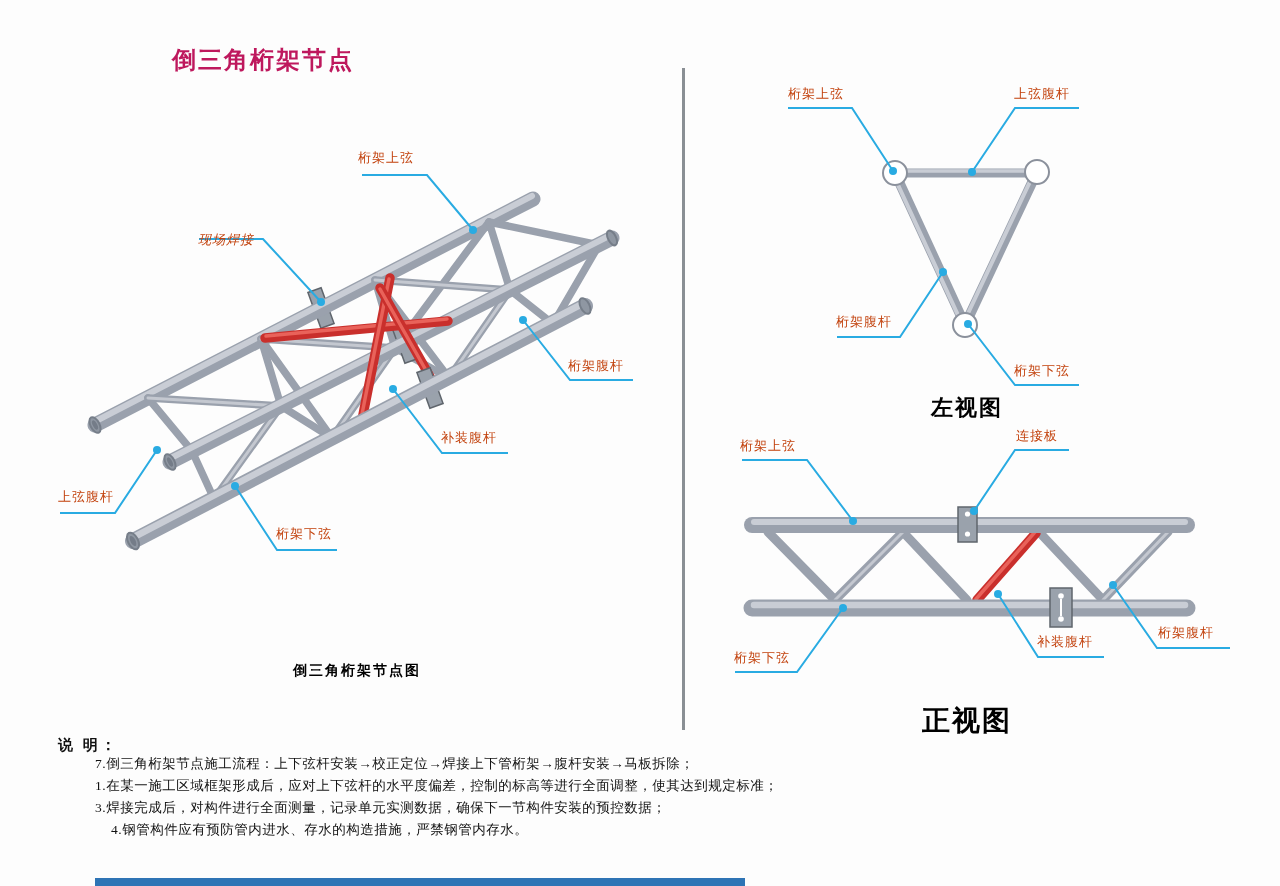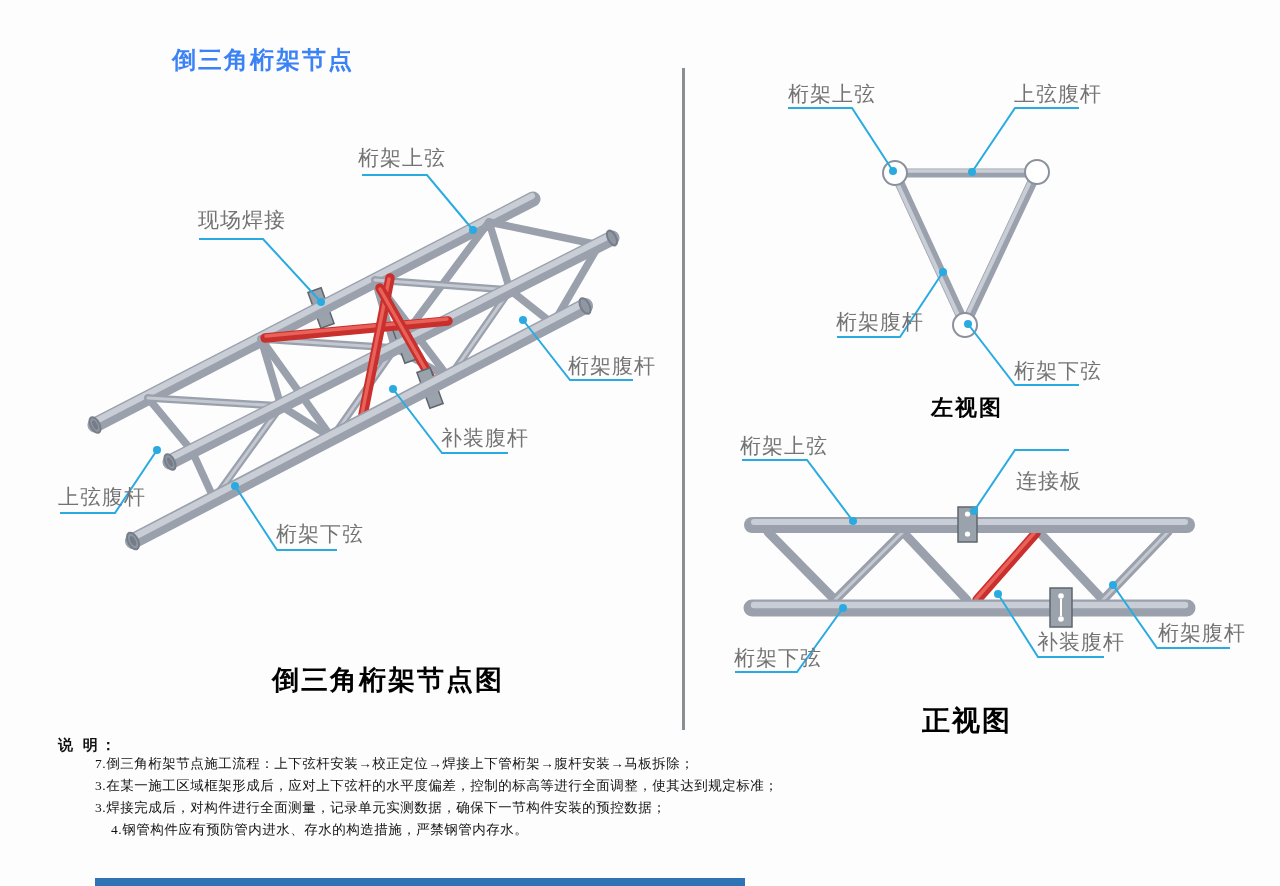--- a/index.html
+++ b/index.html
@@ -15,29 +15,29 @@
   .web-hi{stroke:#c4c8d0;stroke-linecap:round;fill:none;}
   .red-base{stroke:#c92f2c;stroke-linecap:round;fill:none;}
   .red-hi{stroke:#e9625a;stroke-linecap:round;fill:none;}
   .leader{stroke:#29abe2;stroke-width:2;fill:none;}
   .dot{fill:#29abe2;stroke:none;}
   .plate{fill:#9aa2ac;stroke:#5f656c;stroke-width:1.5;}
   .cap{fill:#8f97a2;stroke:#767e89;stroke-width:2;}
   .cap-in{fill:#747c88;stroke:none;}
   .node-circle{fill:#ffffff;stroke:#8b919c;stroke-width:2;}
   .lbl{
-    position:absolute;color:#737373;font-size:21px;line-height:20px;
+    position:absolute;color:#c2410c;font-size:13px;line-height:20px;
     white-space:nowrap;letter-spacing:1px;
   }
   .title{
-    position:absolute;font-size:24px;font-weight:bold;letter-spacing:2px;color:#3b82f6;
+    position:absolute;font-size:24px;font-weight:bold;letter-spacing:2px;color:#be185d;
     white-space:nowrap;
   }
   .caption{
-    position:absolute;font-size:27px;font-weight:bold;letter-spacing:2px;color:#000;
+    position:absolute;font-size:14px;font-weight:bold;letter-spacing:2px;color:#000;
     white-space:nowrap;text-align:center;
   }
   .divider{position:absolute;left:682px;top:68px;width:3px;height:662px;background:#8a8f94;}
   .notes{position:absolute;left:58px;top:736px;color:#111;}
   .notes-heading{position:absolute;left:0;top:0;font-size:15px;font-weight:bold;letter-spacing:3px;white-space:nowrap;}
   .note-line{position:absolute;left:37px;font-size:13.5px;white-space:nowrap;letter-spacing:0.5px;}
   .footer-bar{position:absolute;left:95px;top:878px;width:650px;height:8px;background:#2e74b5;}
 </style>
 </head>
 <body>
@@ -213,42 +213,42 @@
         <polyline class="leader" points="843,608 797,672 735,672"></polyline>
         <circle class="dot" cx="843" cy="608" r="4"></circle>
       </g>
     </g>
   </svg>
 
   <div class="title" style="left:172px;top:44px;">倒三角桁架节点</div>
   <div class="divider"></div>
 
   <div class="lbl" style="left:358px;top:148px;">桁架上弦</div>
-  <div class="lbl" style="left:198px;top:210px;">现场焊接</div>
+  <div class="lbl" style="left:198px;top:230px;font-style:italic;">现场焊接</div>
   <div class="lbl" style="left:568px;top:356px;">桁架腹杆</div>
   <div class="lbl" style="left:441px;top:428px;">补装腹杆</div>
   <div class="lbl" style="left:58px;top:487px;">上弦腹杆</div>
   <div class="lbl" style="left:276px;top:524px;">桁架下弦</div>
   <div class="caption" style="left:272px;top:662px;width:170px;">倒三角桁架节点图</div>
 
   <div class="lbl" style="left:788px;top:84px;">桁架上弦</div>
   <div class="lbl" style="left:1014px;top:84px;">上弦腹杆</div>
   <div class="lbl" style="left:836px;top:312px;">桁架腹杆</div>
   <div class="lbl" style="left:1014px;top:361px;">桁架下弦</div>
   <div class="caption" style="left:902px;top:393px;width:130px;font-size:22px;">左视图</div>
 
   <div class="lbl" style="left:740px;top:436px;">桁架上弦</div>
-  <div class="lbl" style="left:1016px;top:426px;margin-top:45px;">连接板</div>
+  <div class="lbl" style="left:1016px;top:426px;">连接板</div>
   <div class="lbl" style="left:1037px;top:632px;">补装腹杆</div>
   <div class="lbl" style="left:1158px;top:623px;">桁架腹杆</div>
   <div class="lbl" style="left:734px;top:648px;">桁架下弦</div>
   <div class="caption" style="left:902px;top:702px;width:130px;font-size:28px;">正视图</div>
 
   <div class="notes">
     <div class="notes-heading">说 明：</div>
     <div class="note-line" style="top:19px;">7.倒三角桁架节点施工流程：上下弦杆安装→校正定位→焊接上下管桁架→腹杆安装→马板拆除；</div>
-    <div class="note-line" style="top:41px;">3.在某一施工区域框架形成后，应对上下弦杆的水平度偏差，控制的标高等进行全面调整，使其达到规定标准；</div>
+    <div class="note-line" style="top:41px;">1.在某一施工区域框架形成后，应对上下弦杆的水平度偏差，控制的标高等进行全面调整，使其达到规定标准；</div>
     <div class="note-line" style="top:63px;">3.焊接完成后，对构件进行全面测量，记录单元实测数据，确保下一节构件安装的预控数据；</div>
     <div class="note-line" style="top:85px;margin-left:16px;">4.钢管构件应有预防管内进水、存水的构造措施，严禁钢管内存水。</div>
   </div>
 
   <div class="footer-bar"></div>
 </div>
 
 </body></html>

